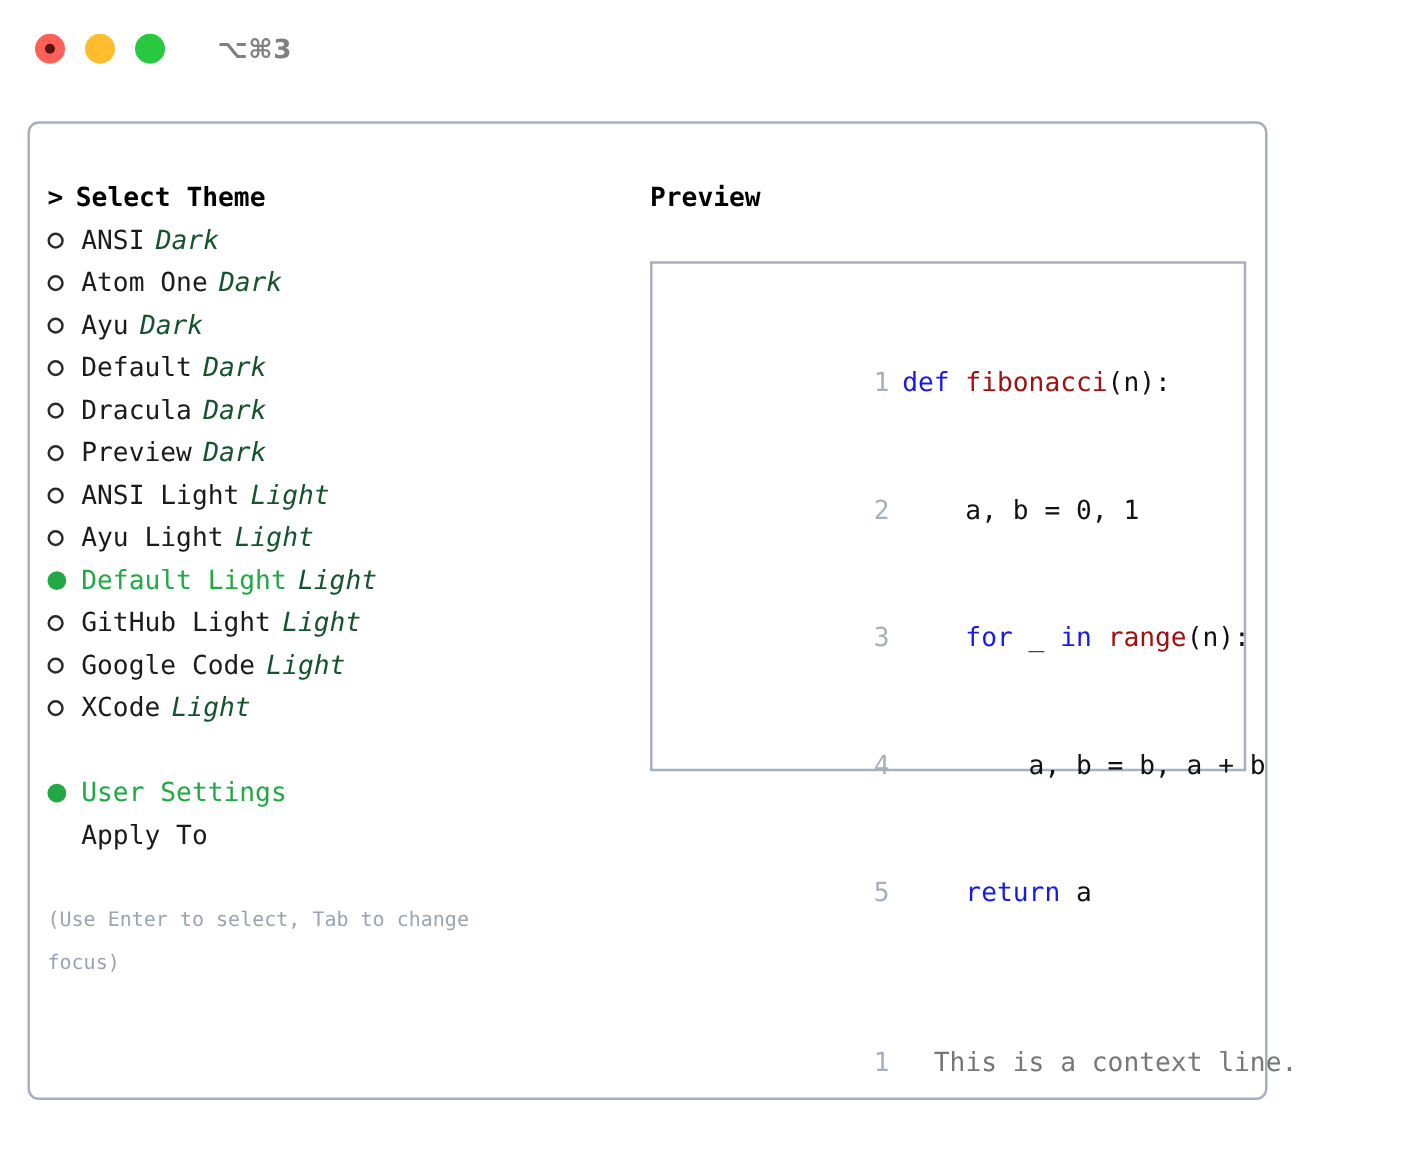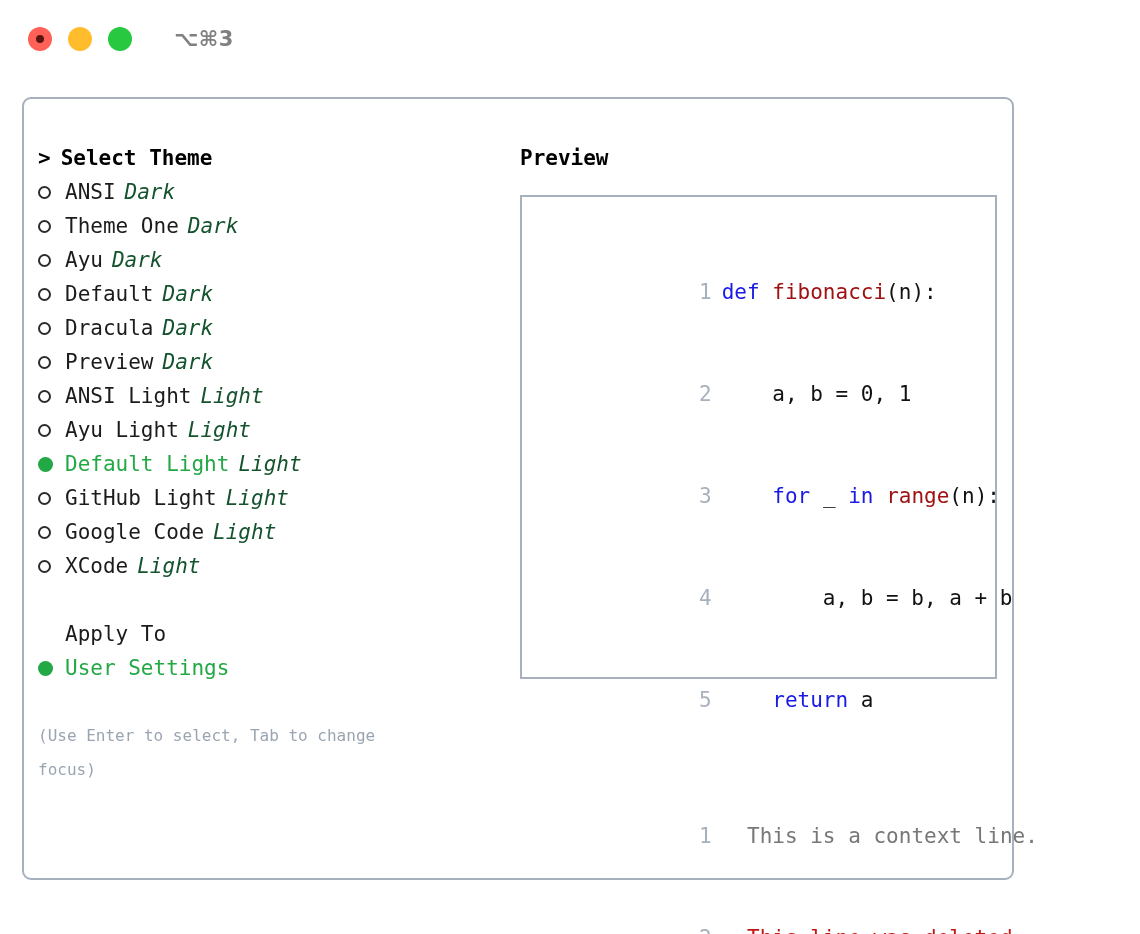--- a/index.html
+++ b/index.html
@@ -124,22 +124,22 @@
   }
   .preview-title {
     font-size: 21px;
     font-weight: bold;
     color: #000000;
     height: 34px;
     display: flex;
     align-items: center;
   }
   .preview-box {
-    margin-top: 20px;
-    width: 477px; height: 484px;
+    margin-top: 34px;
+    width: 477px; height: 408px;
     border: 2px solid #a7b0bd;
     background: #ffffff;
     padding: 44px 0 0 18px;
   }
   .code-line {
     font-size: 21px;
     line-height: 34px;
     white-space: pre;
   }
   .ln {
@@ -183,21 +183,21 @@
         </div>
 
         <div class="line">
           <span class="marker"><span class="radio-off"></span></span>
           <span class="opt-name">ANSI</span>
           <span class="opt-tag">Dark</span>
         </div>
 
         <div class="line">
           <span class="marker"><span class="radio-off"></span></span>
-          <span class="opt-name">Theme One</span>
+          <span class="opt-name">Atom One</span>
           <span class="opt-tag">Dark</span>
         </div>
 
         <div class="line">
           <span class="marker"><span class="radio-off"></span></span>
           <span class="opt-name">Ayu</span>
           <span class="opt-tag">Dark</span>
         </div>
 
         <div class="line">
@@ -249,26 +249,26 @@
         </div>
 
         <div class="line">
           <span class="marker"><span class="radio-off"></span></span>
           <span class="opt-name">XCode</span>
           <span class="opt-tag">Light</span>
         </div>
 
         <div class="spacer-sm"></div>
 
-        <div class="line apply-heading">Apply To</div>
-
         <div class="line">
           <span class="marker"><span class="radio-on"></span></span>
           <span class="opt-name sel">User Settings</span>
         </div>
+
+        <div class="line apply-heading">Apply To</div>
 
 
         <div class="spacer-sm"></div>
 
         <div class="hint">(Use Enter to select, Tab to change focus)</div>
       </div>
 
       <div class="right-col">
         <div class="preview-title">Preview</div>
 

